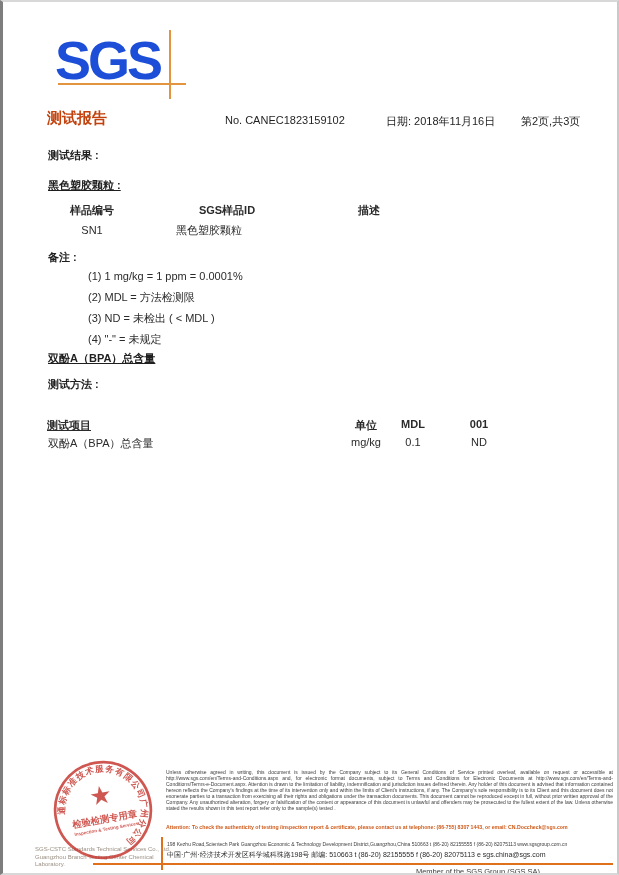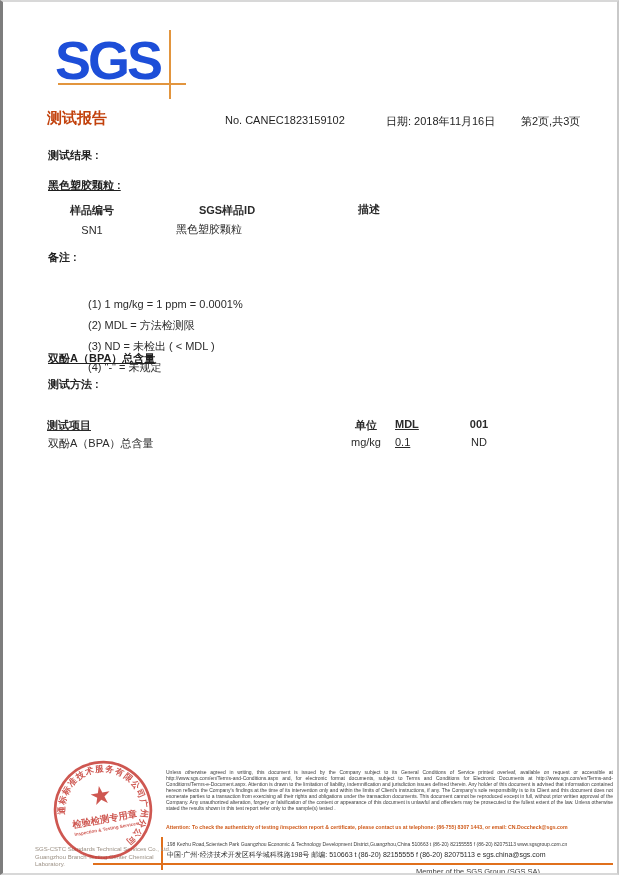--- a/index.html
+++ b/index.html
@@ -35,34 +35,34 @@
   
   .lbl{font-size:11px;font-weight:bold;color:#1f1f1f;}
   .ulbl{text-decoration:underline;}
   .results-label{left:45px;top:146px;text-align:center;}
   .sample-heading{left:45px;top:176px;}
   
   .sample-table{left:45px;top:198px;width:420px;font-size:11px;}
   .s-row{display:flex;line-height:20px;}
   .s-c1{width:88px;text-align:center;}
   .s-c2{width:118px;text-align:center;}
-  .s-c3{padding-left:40px;text-align:left;font-family:Liberation Mono, monospace;}
+  .s-c3{padding-left:40px;text-align:left;}
   .s-head{font-weight:bold;gap:32px;}
   .remarks-heading{left:45px;top:248px;}
-  .notes{left:85px;top:264px;font-size:11px;margin-top:28px;}
+  .notes{left:85px;top:264px;font-size:11px;}
   .notes div{line-height:21px;}
   .bpa-heading{left:45px;top:349px;}
   .method-label{left:45px;top:375px;}
   .method-text{left:95px;top:375px;width:497px;font-size:11px;line-height:19px;text-align:left;}
   
   .rt-head{top:416px;font-size:11px;font-weight:bold;}
   .rt-row{top:434px;font-size:11px;}
   .rt-item-h{left:44px;text-decoration:underline;}
   .rt-unit{left:340px;width:46px;text-align:center;}
-  .rt-mdl{left:392px;width:36px;text-decoration:underline;}
+  .rt-mdl{left:392px;width:36px;text-align:center;}
   .rt-001{left:456px;width:40px;text-align:center;}
   .rt-item{left:45px;}
   
   .company-lines{left:32px;top:844px;width:150px;font-size:6px;line-height:7.5px;color:#9b9084;z-index:1;}
   .stamp{left:48px;top:756px;width:104px;height:104px;z-index:2;}
   .disclaimer{
     left:163px;top:767px;width:447px;
     font-size:5px;line-height:6px;color:#3d3d3d;
     text-align:justify;
   }

